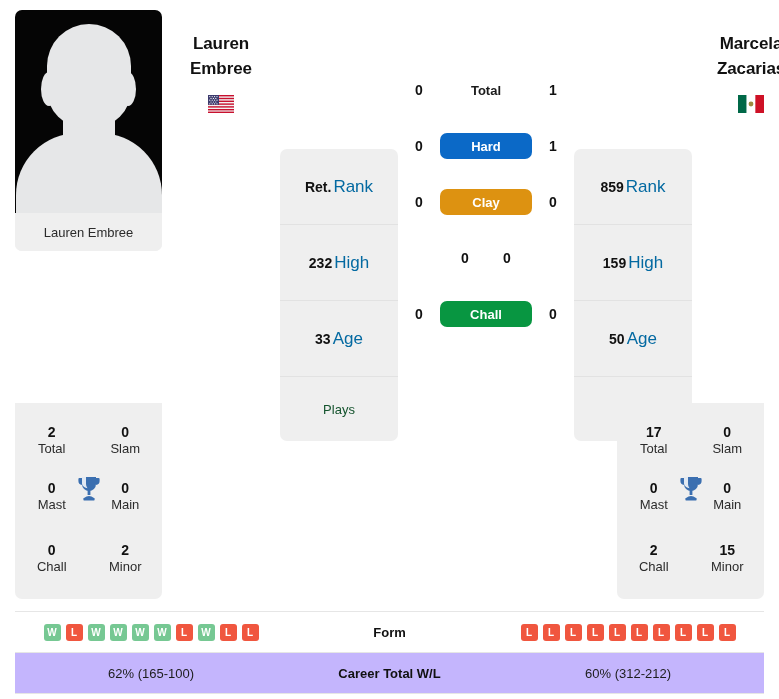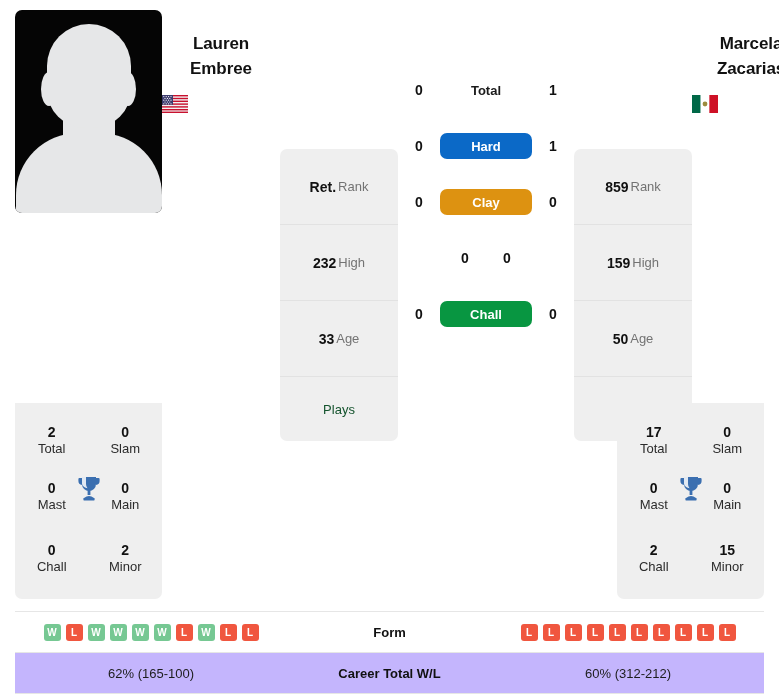--- a/index.html
+++ b/index.html
@@ -73,20 +73,21 @@
     width: 146px; height: 80px;
     background: #e6e7e8;
     border-radius: 62px 62px 0 0;
   }
 
   
   .name-col {
     flex: 0 0 118px;
     display: flex;
     flex-direction: column;
+    align-items: center;
     padding-top: 22px;
   }
   .player-name {
     font-size: 17px;
     font-weight: bold;
     line-height: 1.45;
     text-align: center;
     color: #111111;
     letter-spacing: -0.1px;
   }
@@ -104,21 +105,21 @@
     height: 76px;
     display: flex;
     flex-direction: row;
     align-items: center;
     justify-content: center;
     gap: 2px;
     border-bottom: 1px solid #e2e2e2;
   }
   .rank-cell:last-child { border-bottom: none; height: 64px; }
   .rank-val { font-size: 14px; font-weight: bold; color: #111; }
-  .rank-lbl { font-size: 13px; color: #737373; }
+  .rank-lbl { font-size: 17px; color: #0369a1; }
   .rank-plays { font-size: 13px; color: #14532d; }
 
   
   .surfaces {
     flex: 1 1 auto;
     display: flex;
     flex-direction: column;
     padding-top: 52px;
     gap: 0;
   }
@@ -238,20 +239,21 @@
   <div class="top">
 
     <div class="photo-card">
       <div class="photo photo-silhouette">
         <div class="sil-body"></div>
         <div class="sil-neck"></div>
         <div class="sil-ear-l"></div>
         <div class="sil-ear-r"></div>
         <div class="sil-head"></div>
       </div>
+      <div class="photo-name">Lauren Embree</div>
     </div>
 
     <div class="name-col">
       <div class="player-name">
         <div>Lauren</div>
         <div>Embree</div>
       </div>
       <svg class="flag" viewBox="0 0 26 18">
         <rect width="26" height="18" fill="#f2f2f2"></rect>
         <g fill="#c8102e">

